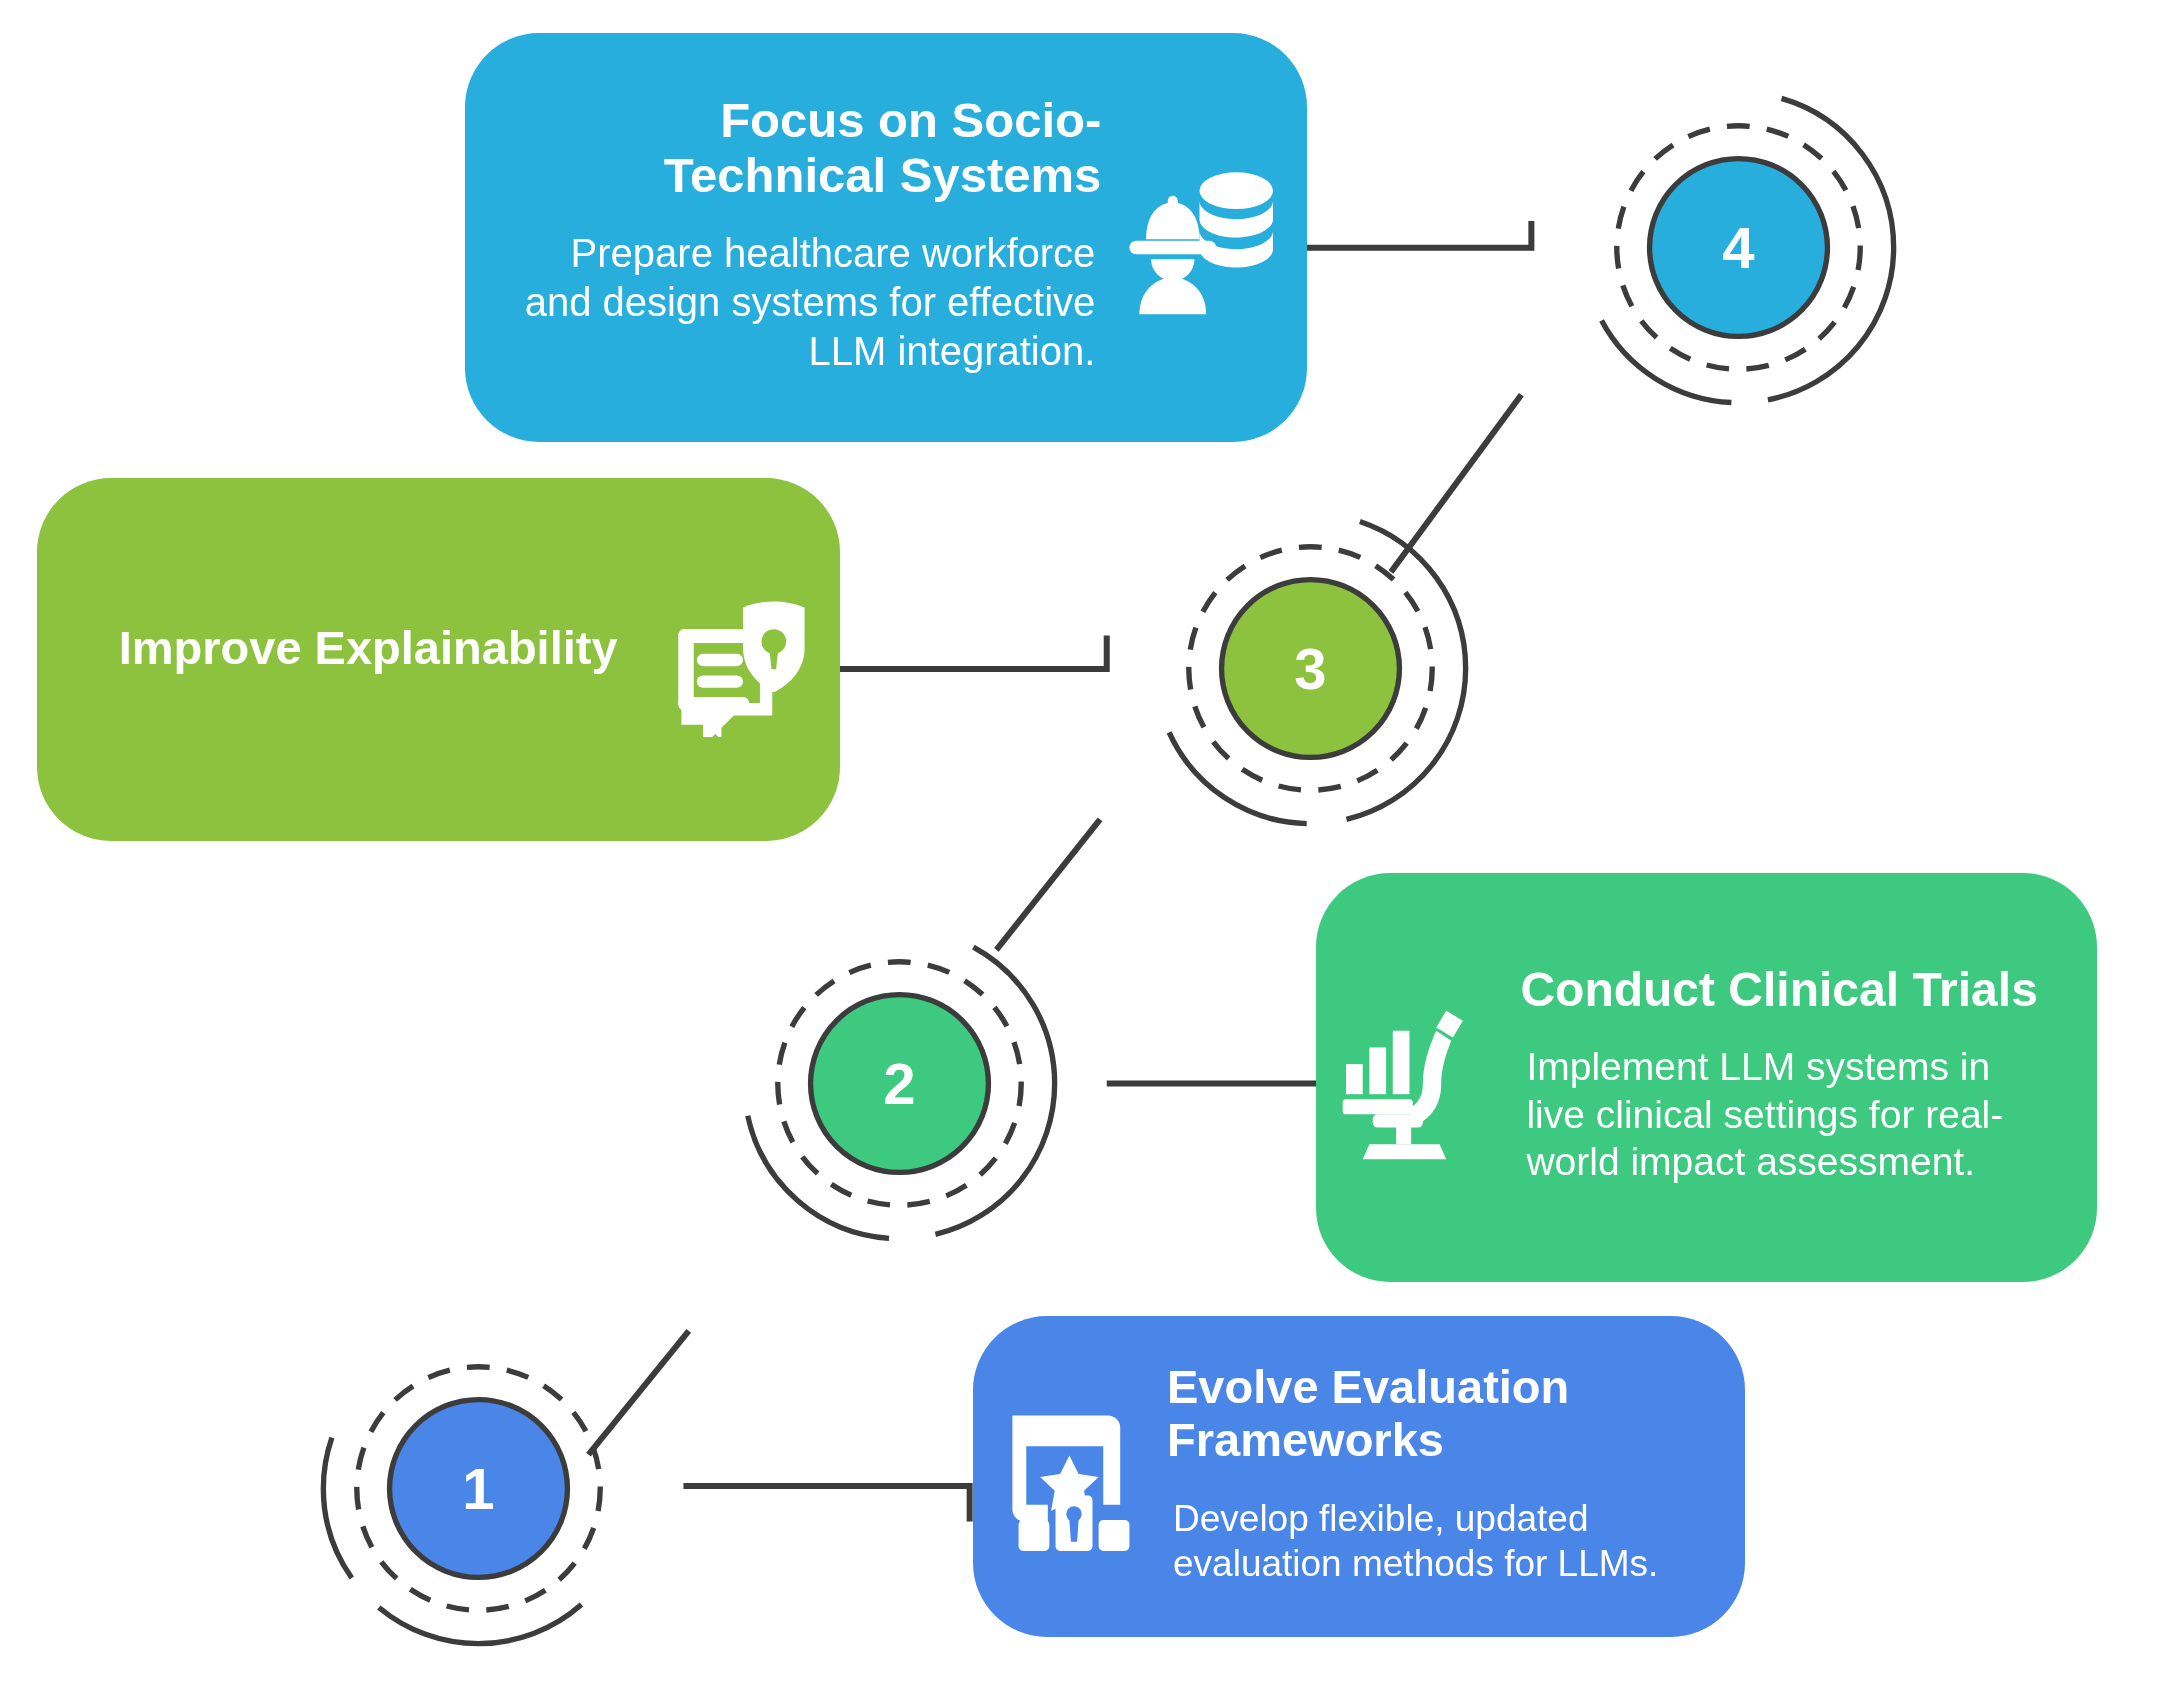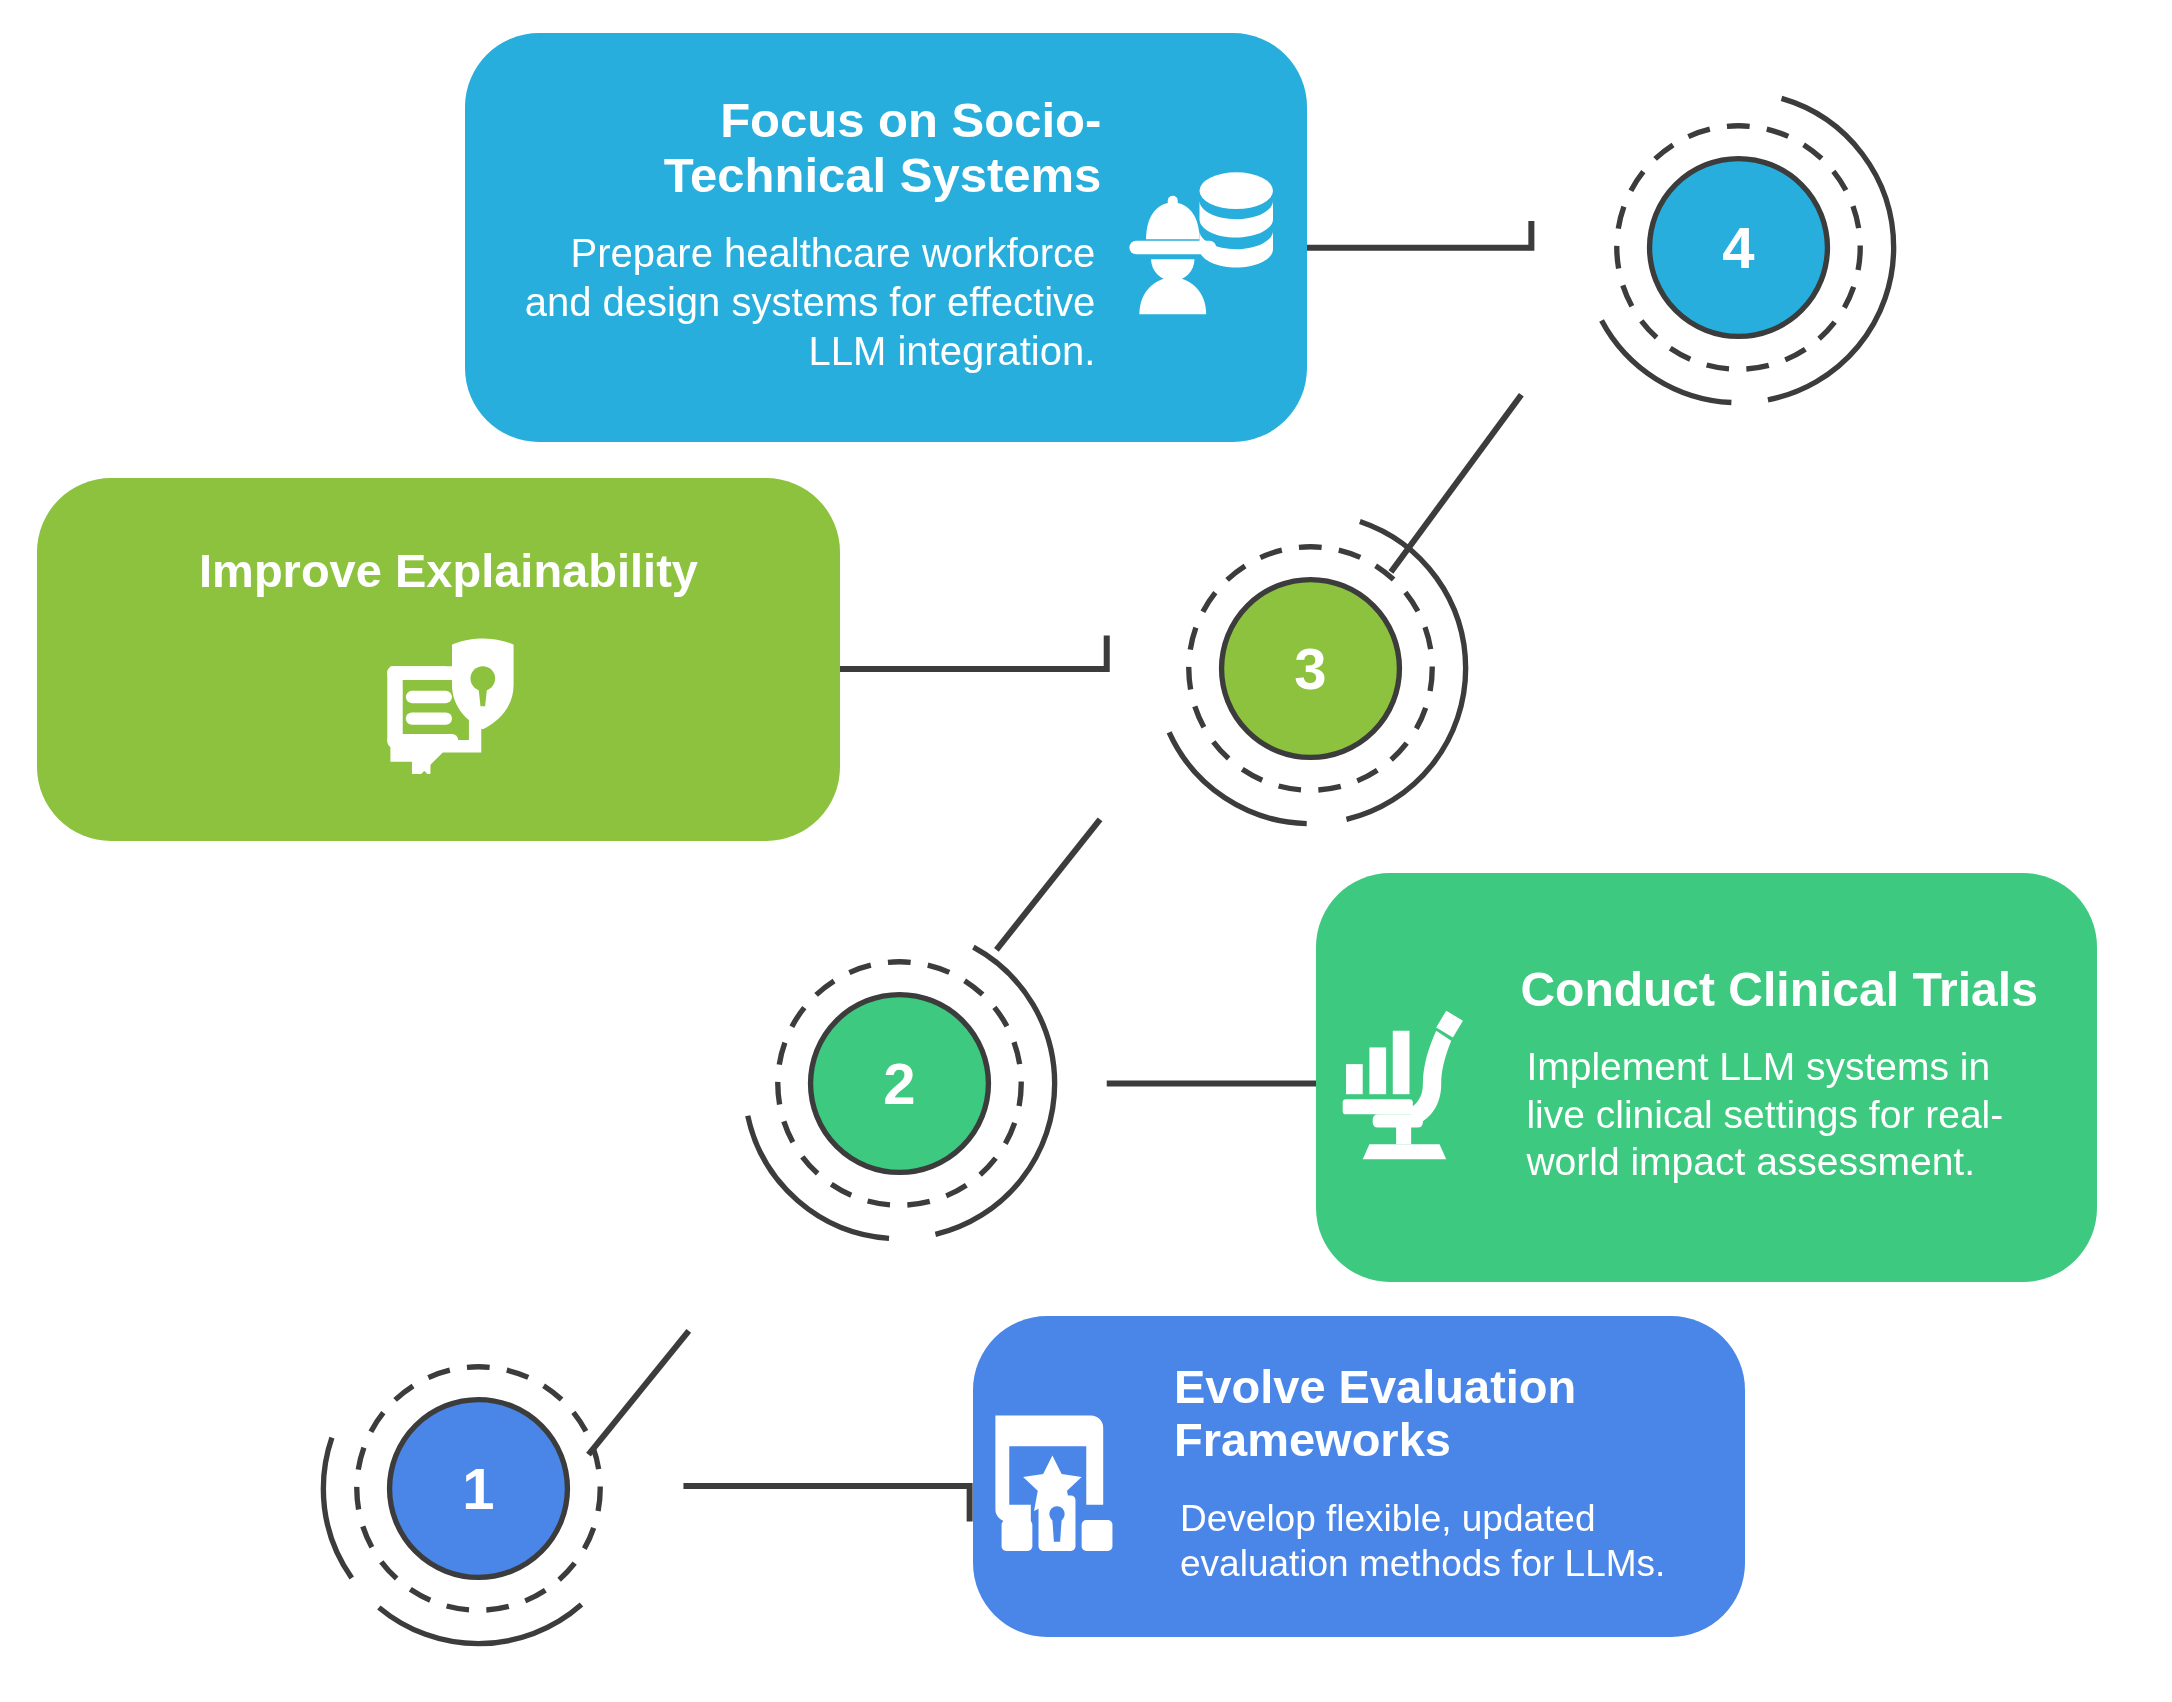--- a/index.html
+++ b/index.html
@@ -72,21 +72,21 @@
   #card-socio .card-title { font-size: 49px; }
   #card-socio .card-desc  { font-size: 40px; }
   #card-socio .card-icon  { width: 167px; height: 167px; margin-left: 14.7px; }
 
   
   #card-explain {
     left: 37px; top: 478px;
     width: 803px; height: 363px;
     background: #8cc23e;
   }
-  #card-explain .card-inner { padding: 0 20px 0 40px; flex-direction: column; }
+  #card-explain .card-inner { padding: 0 20px 0 40px; }
   #card-explain .card-text { flex: 1 1 auto; text-align: center; align-items: center; }
   #card-explain .card-title { font-size: 47px; margin-bottom: 23px; }
   #card-explain .card-desc  { font-size: 39px; }
   #card-explain .card-icon  { width: 154px; height: 154px; margin-left: 6.7px; }
 
   
   #card-trials {
     left: 1316px; top: 873px;
     width: 781px; height: 409px;
     background: #3dc97f;
@@ -96,21 +96,21 @@
   #card-trials .card-title { font-size: 48px; }
   #card-trials .card-desc  { font-size: 39px; }
   #card-trials .card-icon  { width: 167px; height: 167px; margin-right: 17.4px; }
 
   
   #card-eval {
     left: 973px; top: 1316px;
     width: 772px; height: 321px;
     background: #4a86e8;
   }
-  #card-eval .card-inner { padding: 0 37px 0 7px; gap: 24px; }
+  #card-eval .card-inner { padding: 0 37px 0 24px; }
   #card-eval .card-text { flex: 1 1 auto; text-align: left; align-items: flex-start; }
   #card-eval .card-title { font-size: 47px; margin-bottom: 23px; }
   #card-eval .card-desc  { font-size: 37px; }
   #card-eval .card-icon  { width: 154px; height: 154px; margin-right: 16px; }
 
   
   .node {
     position: absolute;
     width: 321px;
     height: 321px;

